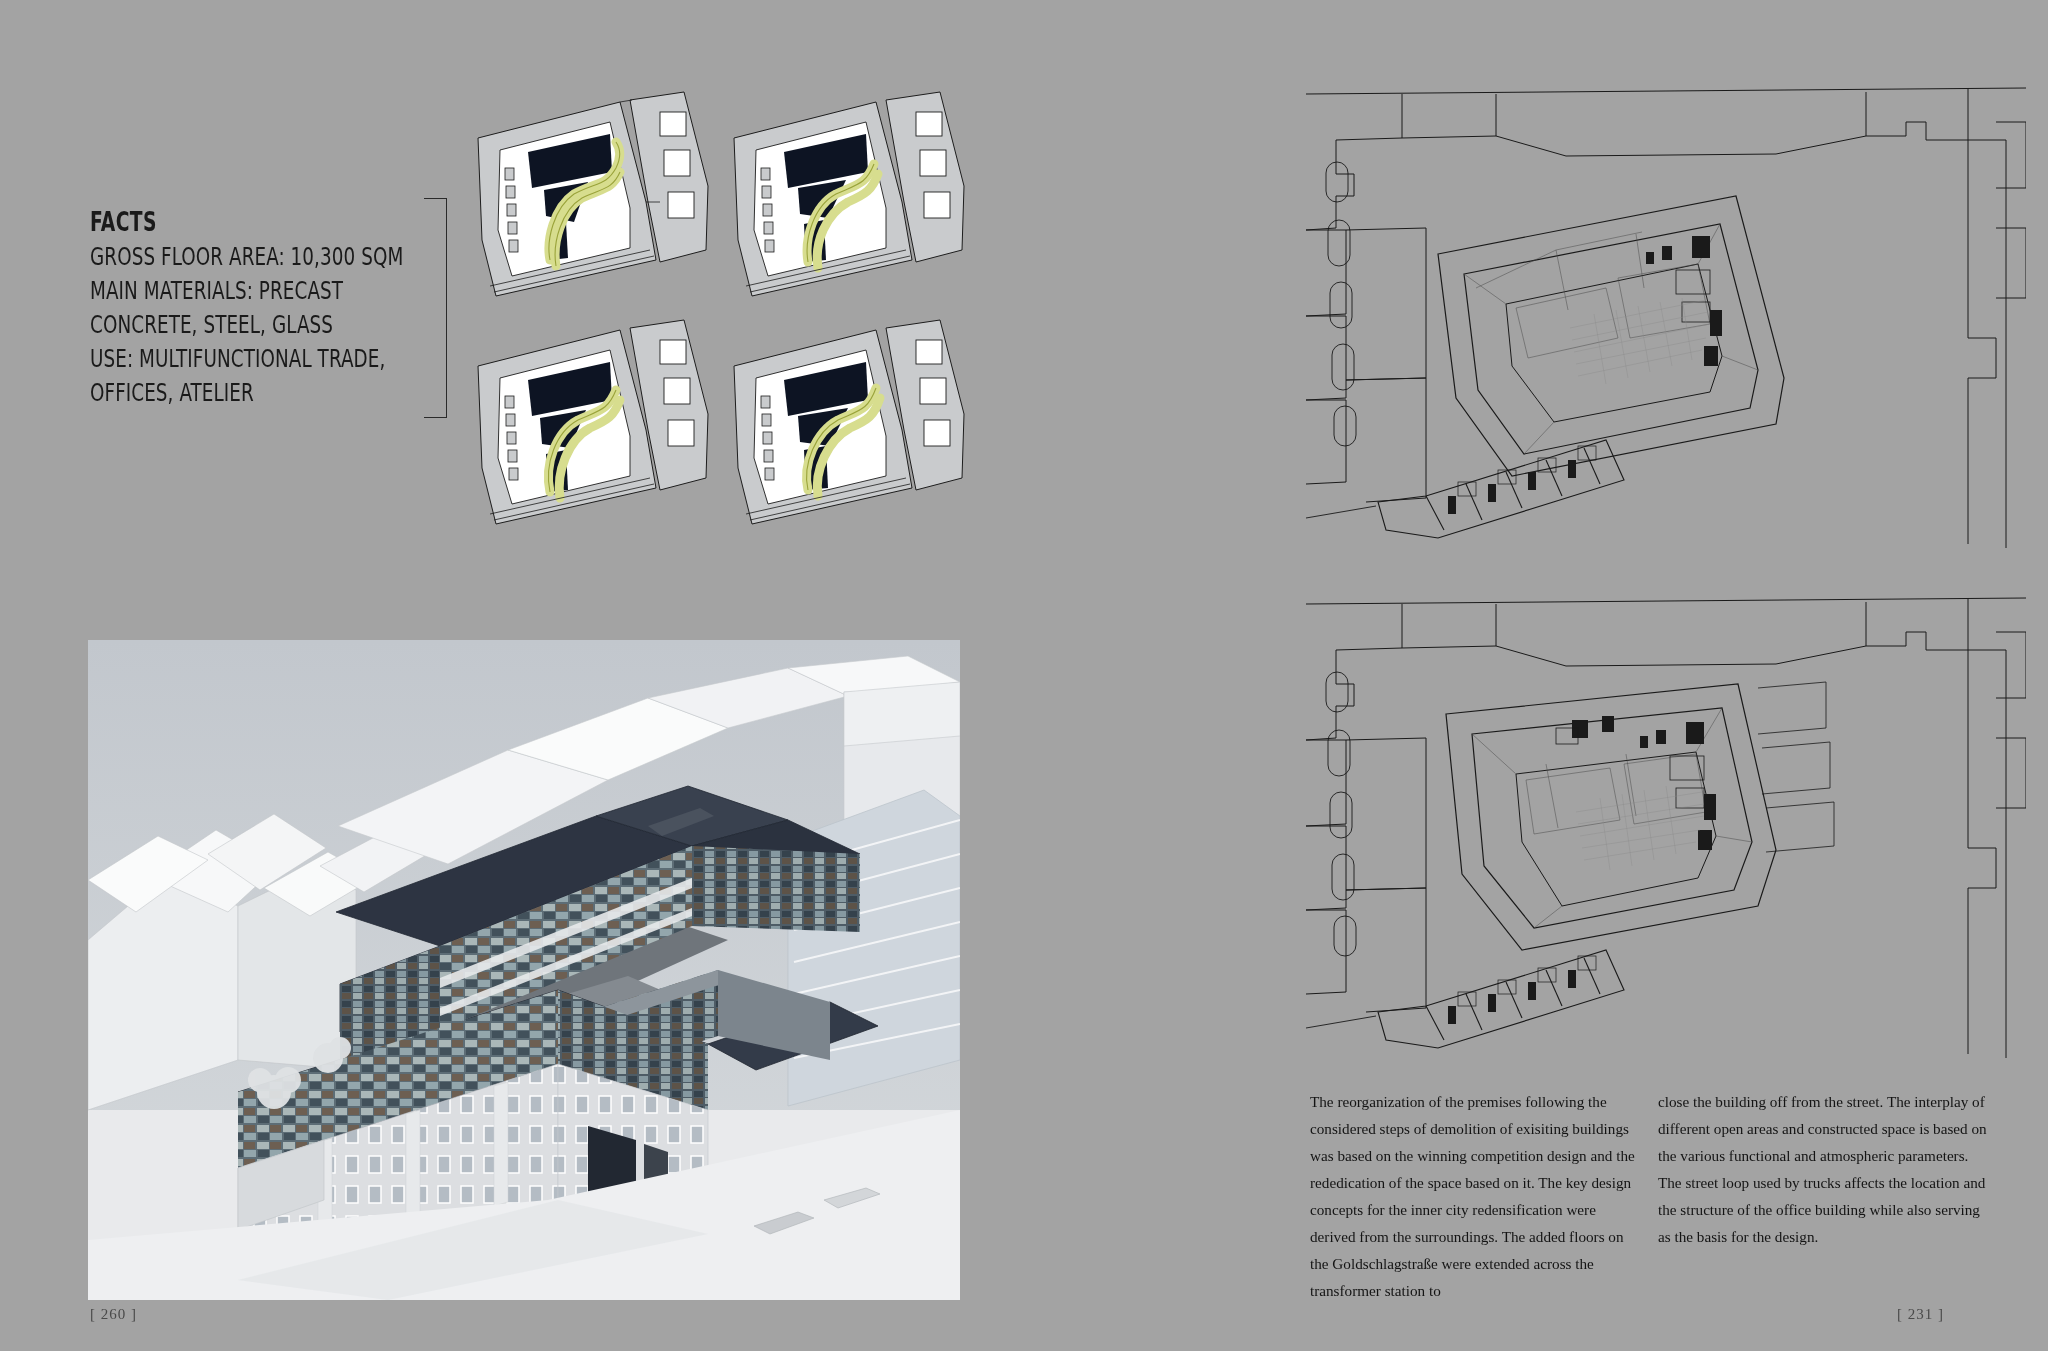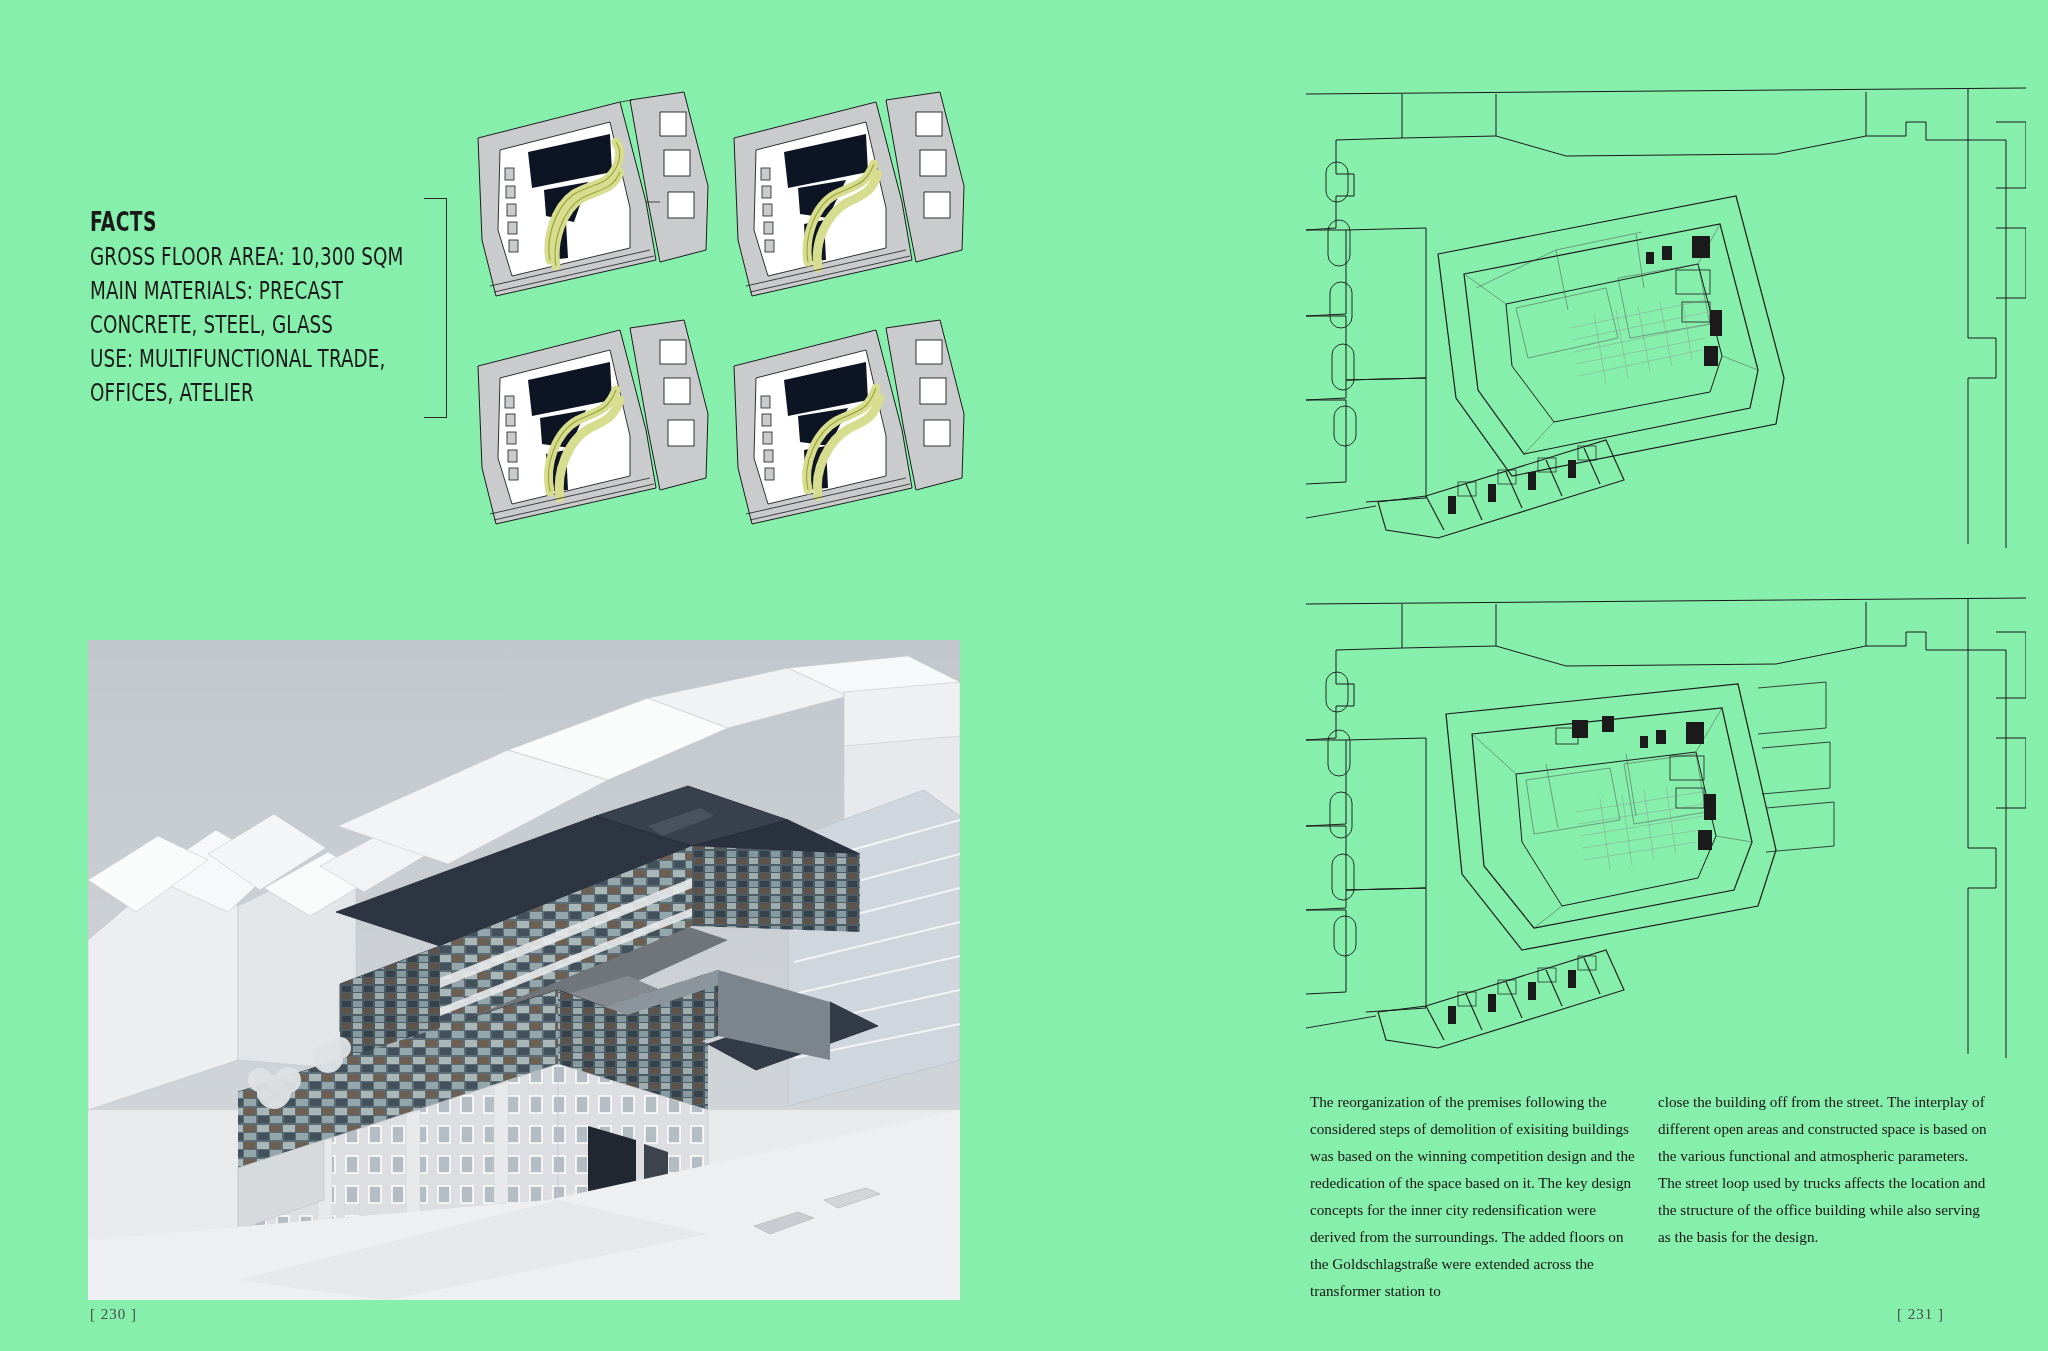--- a/index.html
+++ b/index.html
@@ -14,21 +14,21 @@
     position: relative;
     overflow: hidden;
     font-family: "Liberation Sans", sans-serif;
     color: #1a1a1a;
   }
 
   
   .spread {
     position: absolute;
     inset: 0;
-    background: #86efac;
+    background: #a3a3a3;
     display: flex;
   }
   .page {
     position: relative;
     height: 100%;
   }
   .page-left  { width: 1288px; }
   .page-right { width: 760px; }
 
   
@@ -411,21 +411,21 @@
           <circle cx="200" cy="440" r="13"></circle>
           <circle cx="172" cy="440" r="12"></circle>
           <circle cx="240" cy="418" r="15"></circle>
           <circle cx="252" cy="408" r="11"></circle>
         </g>
 
         <polygon points="560,186 612,168 626,176 574,196" fill="#4a525e"></polygon>
       </svg>
     </div>
 
-    <div class="folio folio-left">[ 230 ]</div>
+    <div class="folio folio-left">[ 260 ]</div>
   </div>
 
   <div class="page page-right">
 
     <div class="plan plan-upper">
       <svg viewBox="0 0 720 470" xmlns="http://www.w3.org/2000/svg">
         <g fill="none" stroke="#1a1a1a" stroke-width="1">
 
           <path d="M0,16 L720,10"></path>
           <path d="M96,16 L96,60 L30,62 L30,96 L48,96 L48,118 L30,118 L30,150 L0,152"></path>

